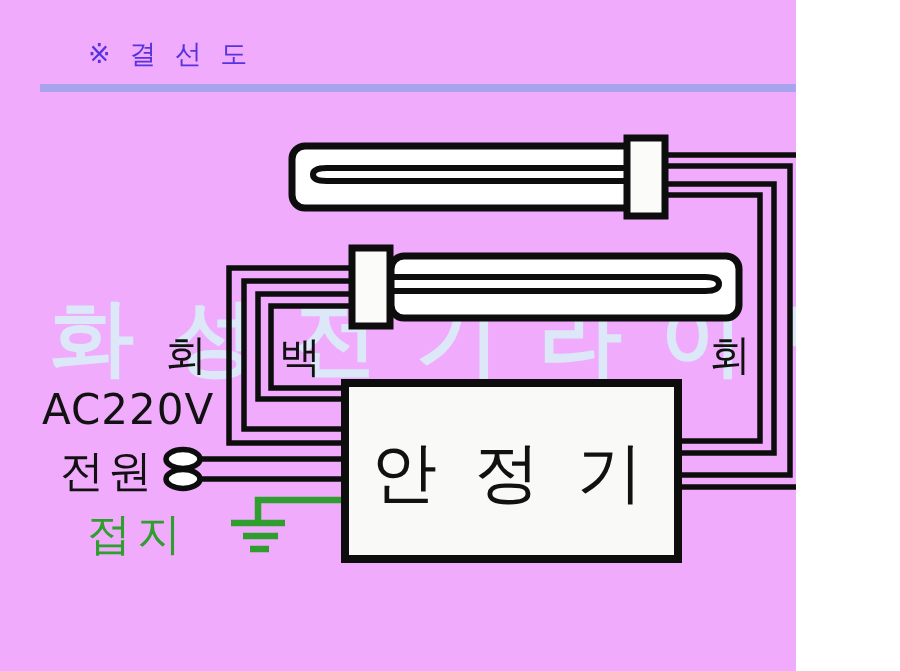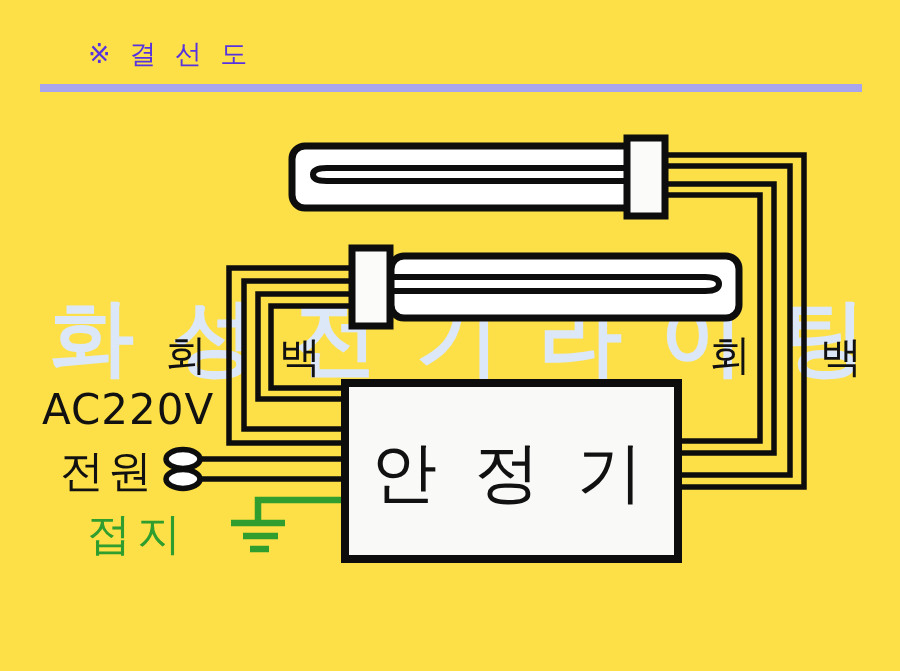--- a/index.html
+++ b/index.html
@@ -1,17 +1,17 @@
 <!DOCTYPE html>
 <html><head>
 <meta charset="utf-8">
 <style>
   html,body{margin:0;padding:0;background:#ffffff;}
   .page{
-    position:relative;width:900px;height:671px;background:#fde047;overflow:hidden;
+    position:relative;width:796px;height:671px;background:#f0abfc;overflow:hidden;
     font-family:"DejaVu Sans","Liberation Sans",sans-serif;
   }
   .title{
     position:absolute;left:88px;top:36px;
     font-size:27px;letter-spacing:5px;color:#5733df;white-space:nowrap;
   }
   .rule{
     position:absolute;left:40px;top:84px;width:822px;height:8px;background:#a8a4ee;
   }
   svg{position:absolute;left:0;top:0;}

